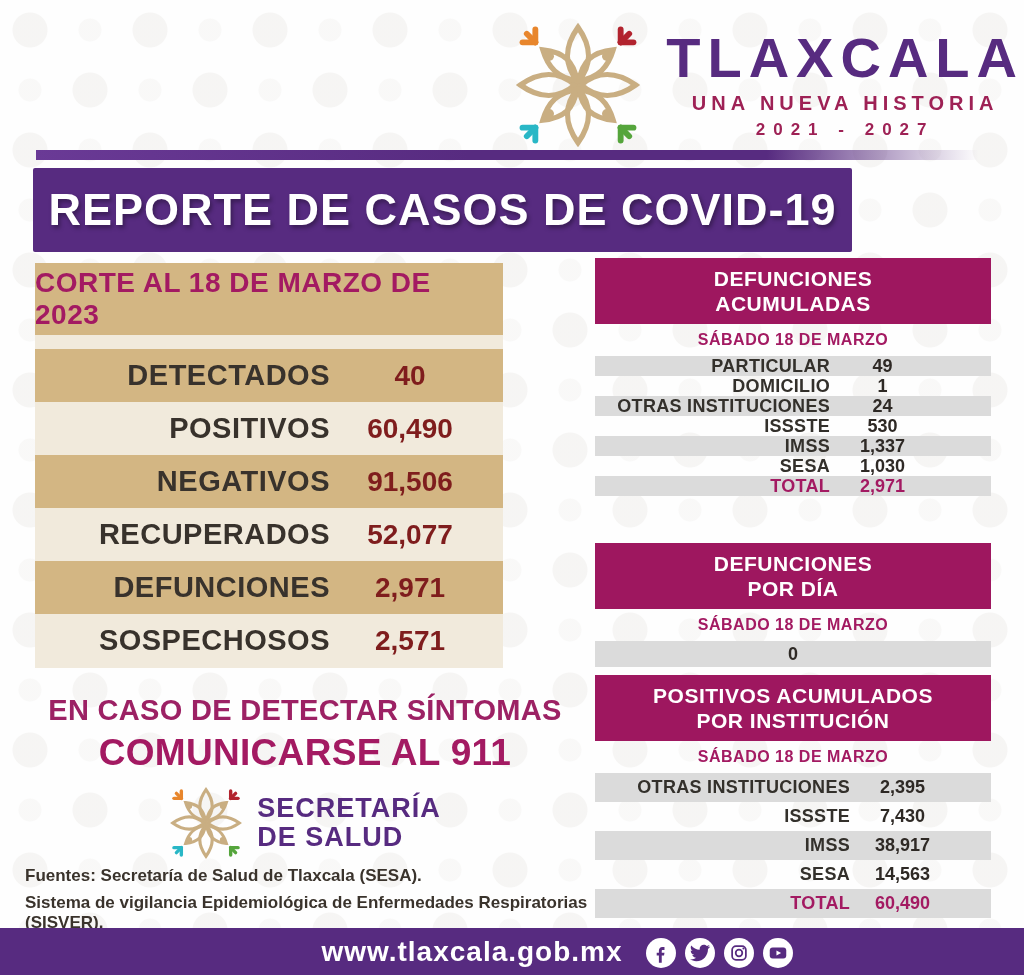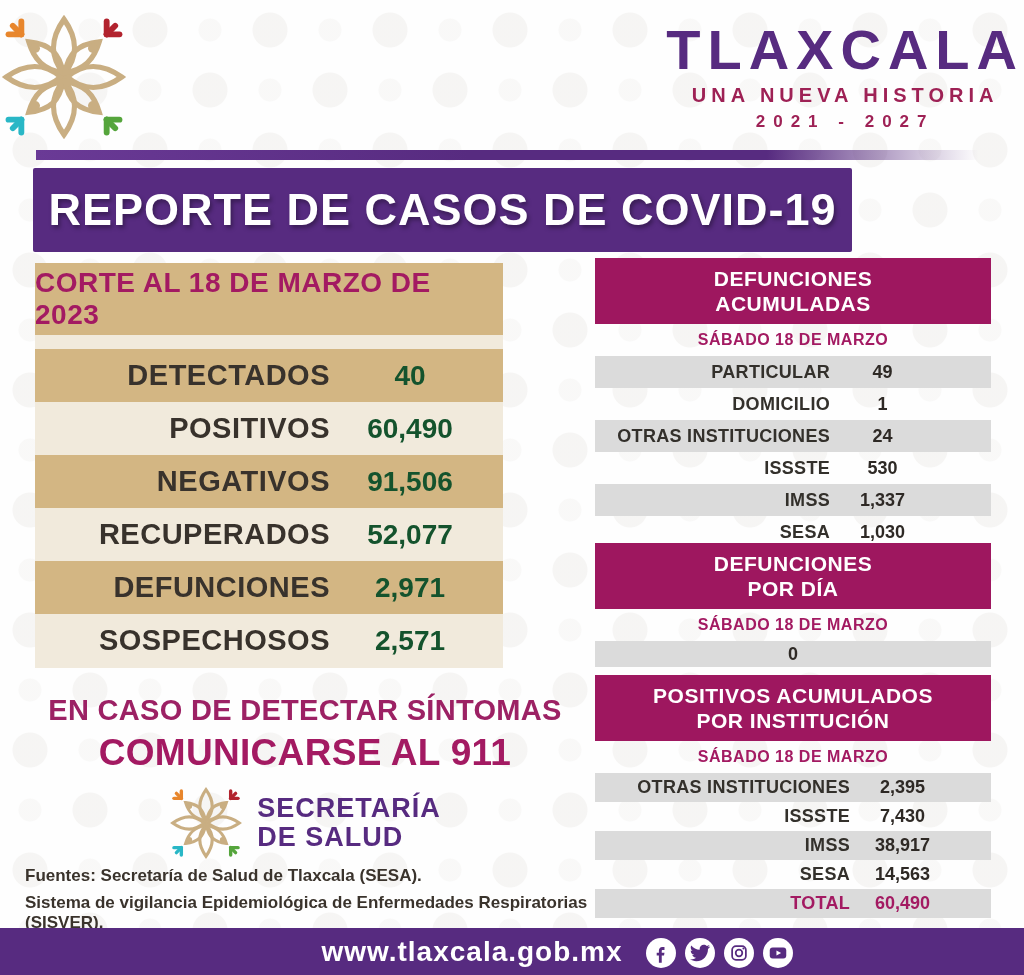--- a/index.html
+++ b/index.html
@@ -7,21 +7,21 @@
   .page{position:relative;width:1024px;height:975px;margin:0 auto;overflow:hidden;background-color:#fefefe;
     background-image:
       radial-gradient(circle at 30px 30px, rgba(205,200,192,.16) 17px, transparent 18px),
       radial-gradient(circle at 90px 90px, rgba(205,200,192,.16) 17px, transparent 18px),
       radial-gradient(circle at 90px 30px, rgba(205,200,192,.10) 11px, transparent 12px),
       radial-gradient(circle at 30px 90px, rgba(205,200,192,.10) 11px, transparent 12px);
     background-size:120px 120px;}
   .abs{position:absolute;}
 
   
-  .brand{top:8px;left:0;width:1024px;height:138px;display:flex;justify-content:space-between;align-items:center;gap:24px;}
+  .brand{top:16px;left:0;width:1024px;height:138px;display:flex;justify-content:flex-end;align-items:center;gap:24px;}
   .brand-flower{width:128px;height:128px;}
   .brand-text{text-align:center;}
   .brand-name{font-size:56px;font-weight:800;color:#572B80;letter-spacing:7px;line-height:1;}
   .brand-tagline{font-size:20px;font-weight:800;color:#9E2155;letter-spacing:5px;margin-top:6px;}
   .brand-period{font-size:17px;font-weight:800;color:#9E2155;letter-spacing:8px;margin-top:5px;}
 
   
   .grad-bar{top:150px;left:36px;width:962px;height:10px;
     background:linear-gradient(to right,#6a3a96 0%,#572B80 45%,#572B80 76%,rgba(87,43,128,0) 98%);}
   .banner{top:168px;left:33px;width:819px;height:84px;background:#572B80;border-radius:2px;
@@ -29,21 +29,21 @@
   .banner-title{color:#fff;font-size:45px;font-weight:800;letter-spacing:1px;text-shadow:2px 3px 4px rgba(0,0,0,.35);}
 
   
   .left-panel{top:263px;left:35px;width:468px;height:405px;background:#F1EADC;}
   .left-header{height:72px;background:#D3B683;display:flex;align-items:center;justify-content:center;}
   .left-header-text{color:#A31A62;font-size:28px;font-weight:800;letter-spacing:.5px;}
   .left-rows{margin-top:14px;}
   .lrow{height:53px;display:grid;grid-template-columns:295px 160px;align-items:center;}
   .lrow.tan{background:#D3B683;}
   .lrow .lbl{text-align:right;font-size:29px;font-weight:800;color:#38322C;letter-spacing:.5px;}
-  .lrow .val{text-align:center;font-size:28px;font-weight:800;color:#14532d;}
+  .lrow .val{text-align:center;font-size:28px;font-weight:800;color:#7f1d1d;}
 
   
   .notice{top:694px;left:35px;width:540px;text-align:center;}
   .notice-l1{font-size:29px;font-weight:800;color:#9C2164;letter-spacing:.3px;}
   .notice-l2{font-size:37px;font-weight:800;color:#A31A62;margin-top:5px;letter-spacing:.3px;}
 
   
   .secretaria{top:786px;left:35px;width:540px;display:flex;justify-content:center;align-items:center;gap:14px;}
   .sec-flower{width:74px;height:74px;}
   .sec-text{text-align:left;color:#572B80;font-weight:800;font-size:27px;line-height:1.08;letter-spacing:1px;}
@@ -51,21 +51,21 @@
   
   .sources{top:866px;left:25px;width:575px;color:#3A332C;font-weight:700;font-size:17px;}
   .sources .src2{margin-top:7px;}
 
   
   .rpanel{left:595px;width:396px;}
   .rp-header{background:#9E175F;color:#fff;display:flex;flex-direction:column;align-items:center;justify-content:center;height:66px;}
   .rp-header .t{font-size:21px;font-weight:800;letter-spacing:.5px;line-height:1.2;}
   .rp-date{height:32px;display:flex;align-items:center;justify-content:center;color:#A31A62;font-size:16px;font-weight:800;letter-spacing:.5px;}
   .prow{display:grid;align-items:center;}
-  .prowA{height:32px;grid-template-columns:235px 105px;}
+  .prowA{height:20px;grid-template-columns:235px 105px;}
   .prowC{height:29px;grid-template-columns:255px 105px;}
   .prow.gray{background:#DBDBDB;}
   .prow .lbl{text-align:right;font-size:18px;font-weight:800;color:#33302B;letter-spacing:.3px;}
   .prow .val{text-align:center;font-size:18px;font-weight:800;color:#2E2925;}
   .prow.total .lbl,.prow.total .val{color:#A31A62;}
   .single-row{height:26px;background:#DBDBDB;display:flex;align-items:center;justify-content:center;
     font-size:18px;font-weight:800;color:#2E2925;}
 
   
   .footer{top:928px;left:0;width:1024px;height:47px;background:#572B80;display:flex;align-items:center;justify-content:center;gap:9px;}

